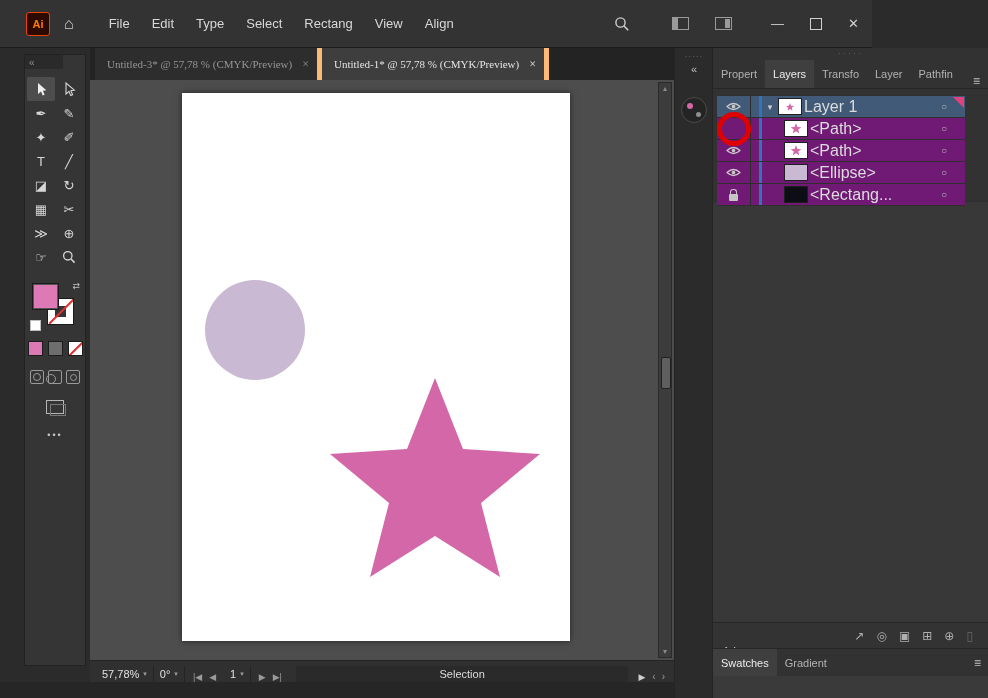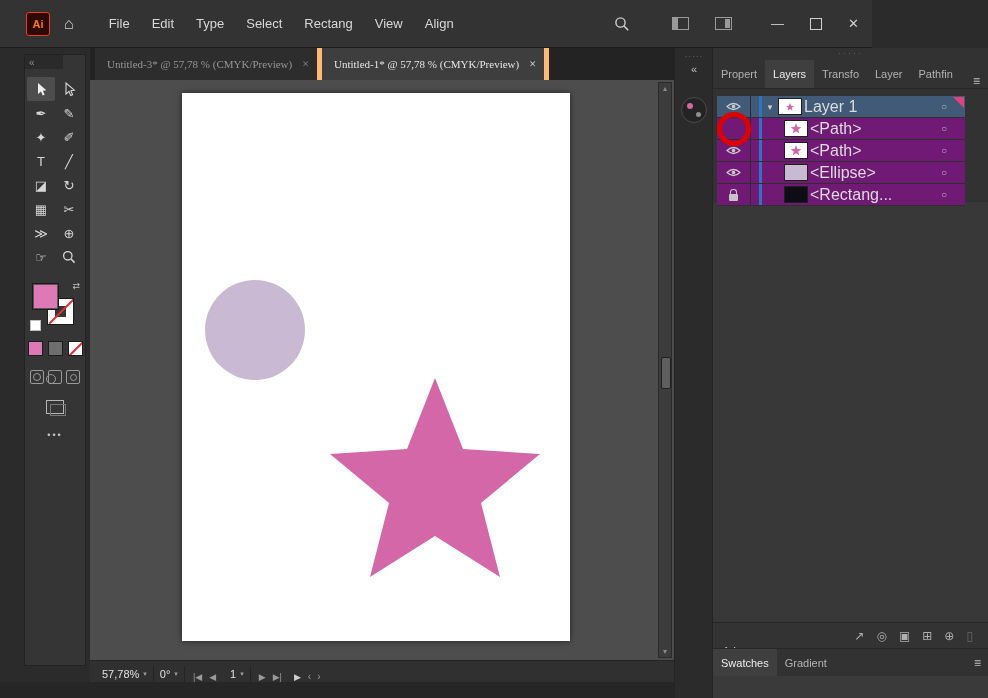--- a/index.html
+++ b/index.html
@@ -248,20 +248,23 @@
       <span>◀</span>
     </div>
     <div class="sb-select">
       <span>1</span>
       <span class="sb-caret">▾</span>
     </div>
     <div class="sb-nav">
       <span>▶</span>
       <span>▶|</span>
     </div>
+    <div id="sb-tool-strip">
+      <span style="font-size:11px;">Selection</span>
+    </div>
     <span class="sb-arrow">▶</span>
     <span class="sb-small">‹</span>
     <span class="sb-small">›</span>
   </div>
   <div id="bottom-strip" class="abs"></div>
 
   <div id="dock-strip" class="abs">
     <div id="dock-grip">·····</div>
     <div id="dock-collapse">«</div>
     <div id="collapsed-panel-icon"></div>

